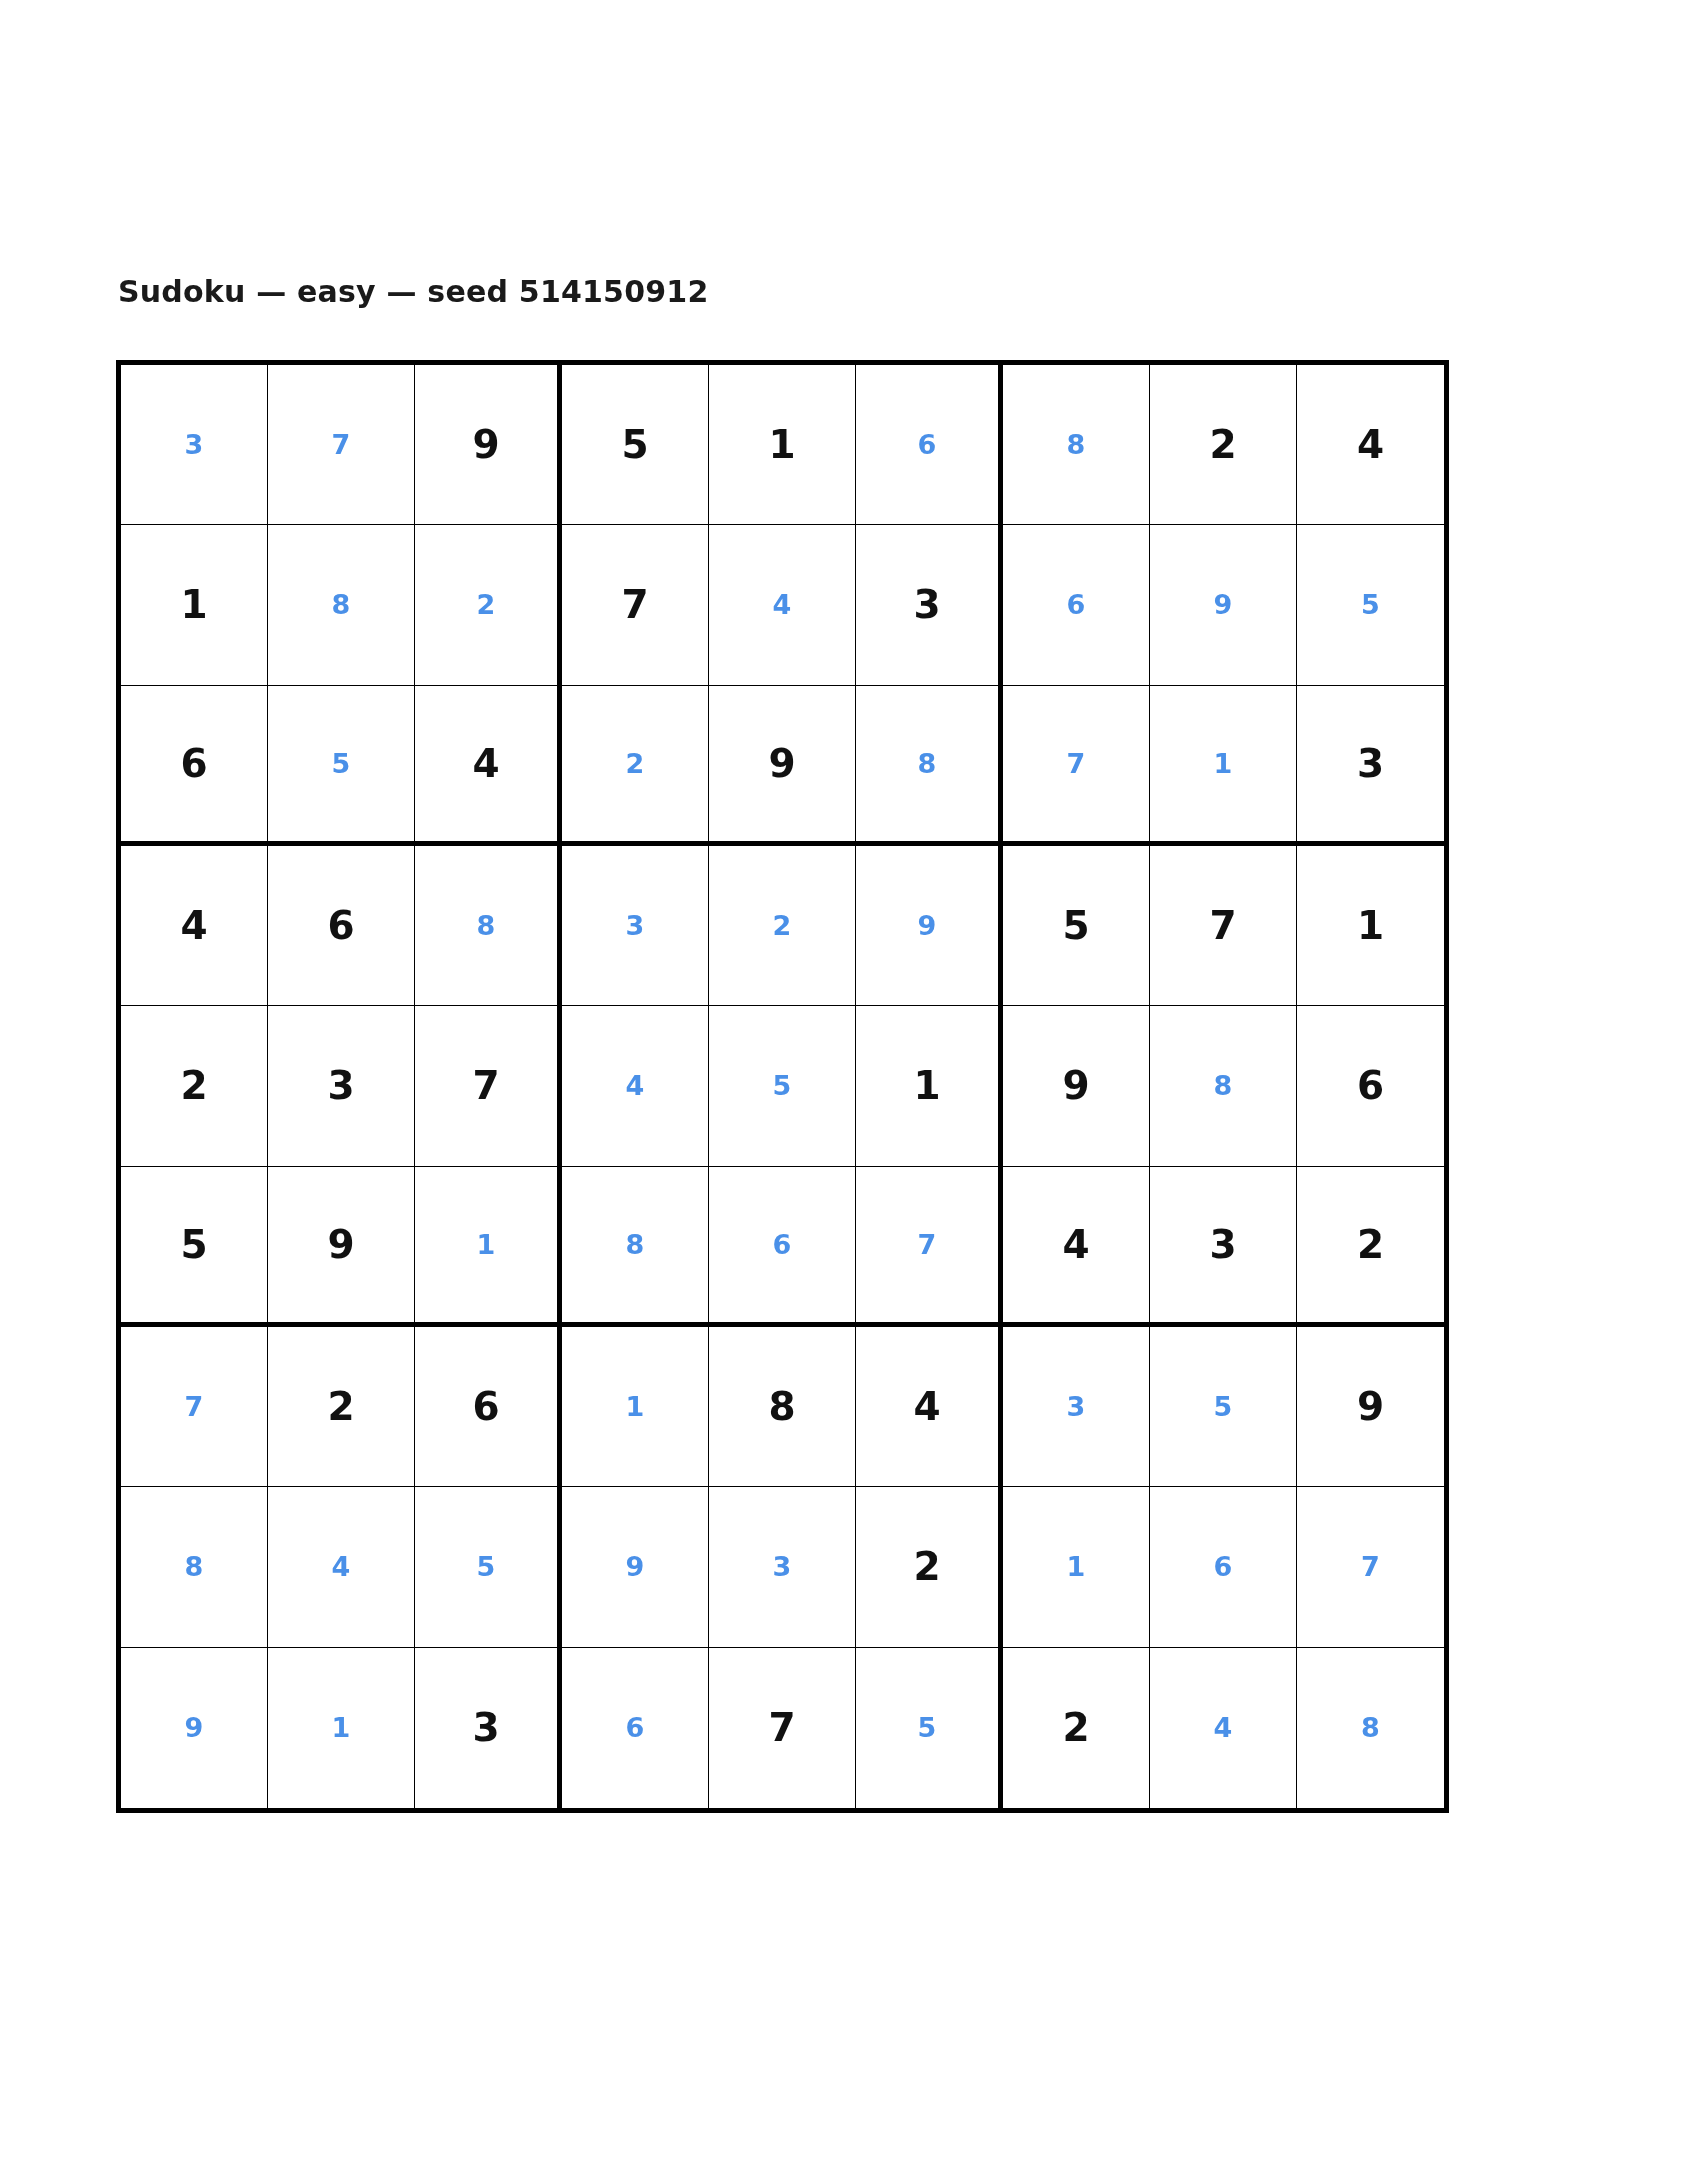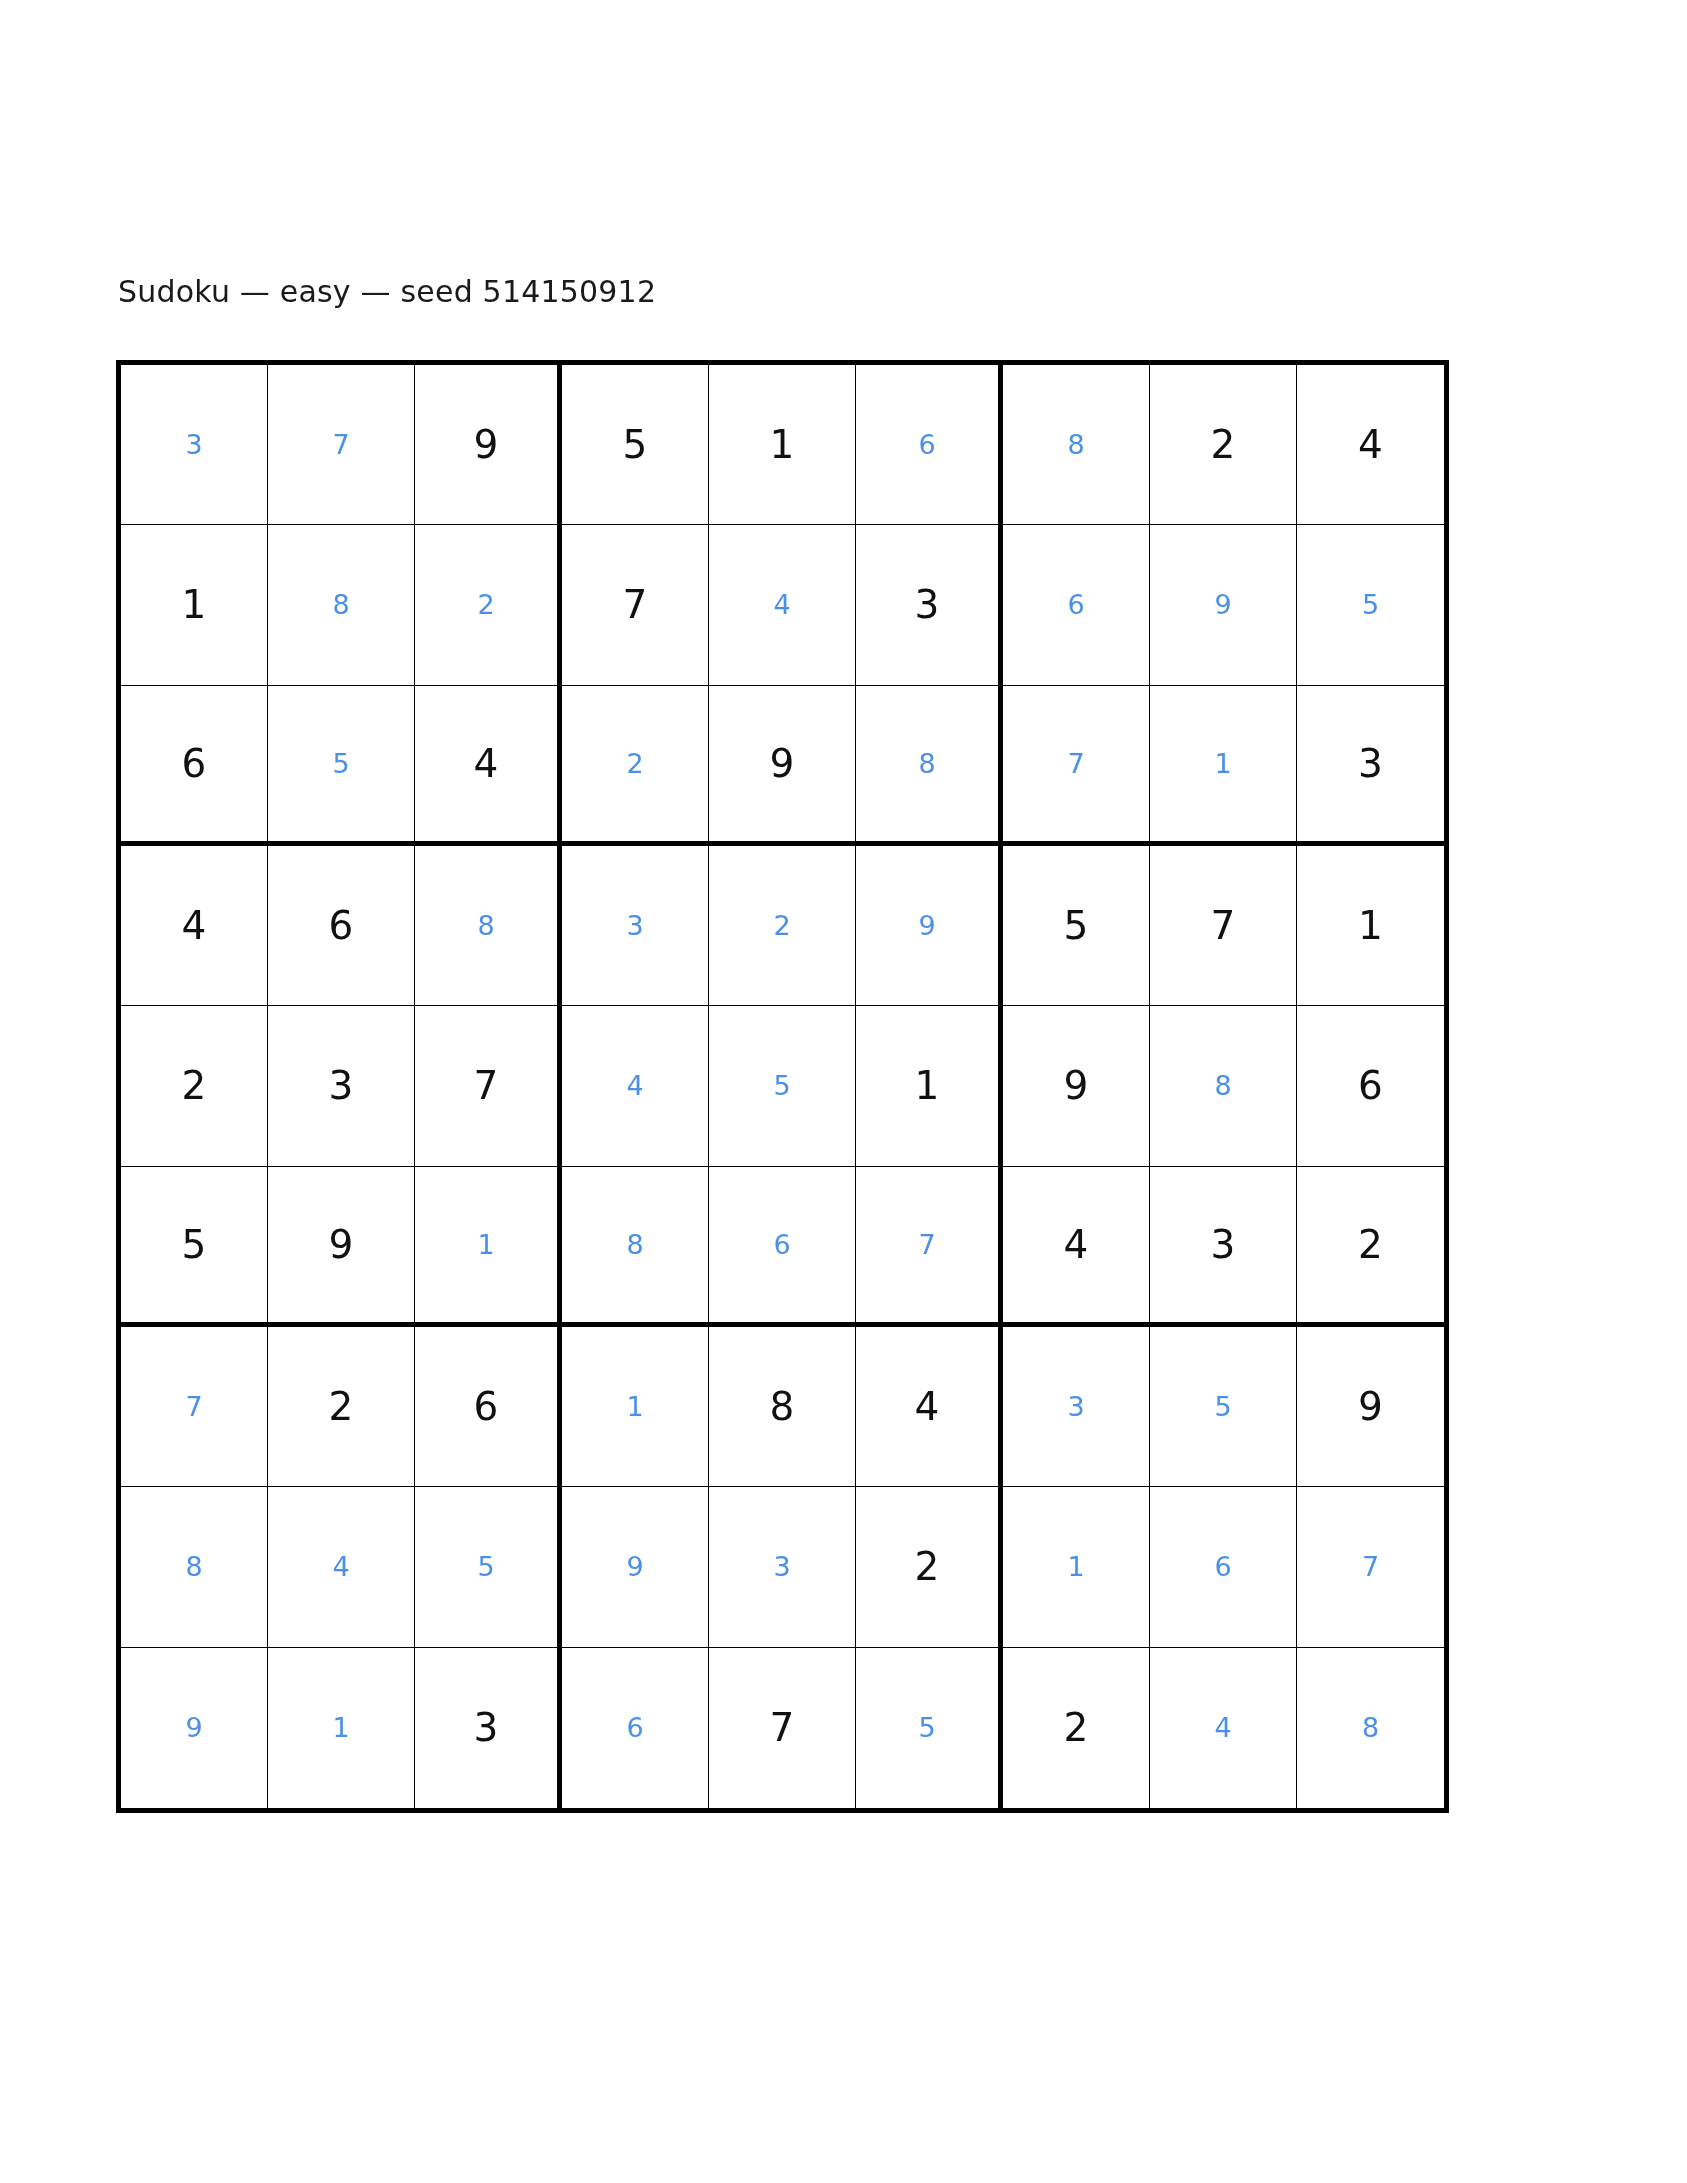--- a/index.html
+++ b/index.html
@@ -12,20 +12,21 @@
     height: 2183px;
     font-family: "DejaVu Sans", sans-serif;
     position: relative;
     overflow: hidden;
   }
   .page {
     position: absolute;
     left: 0; top: 0;
     width: 1687px;
     height: 2183px;
+    font-weight: bold;
   }
   .title {
     position: absolute;
     left: 118px;
     top: 274px;
     font-size: 30px;
     color: #1a1a1a;
     white-space: nowrap;
     letter-spacing: 0.2px;
   }

